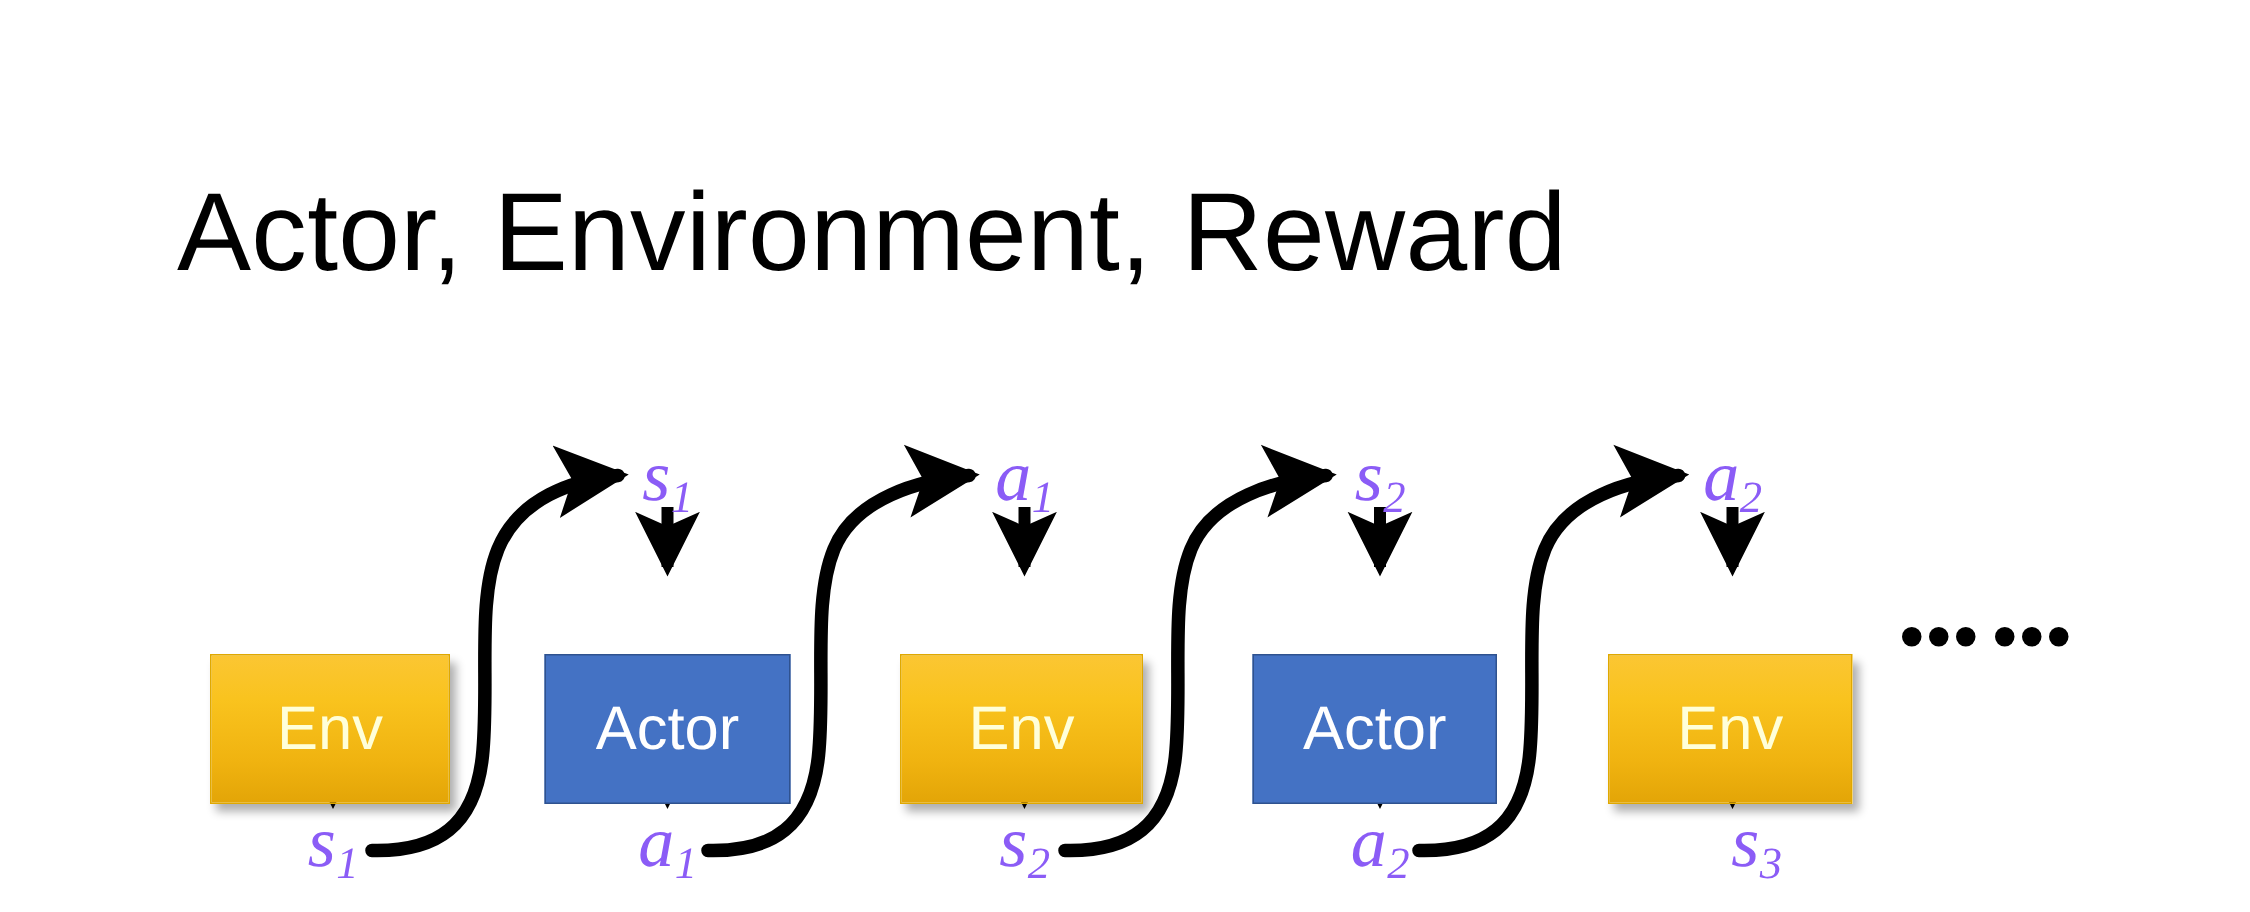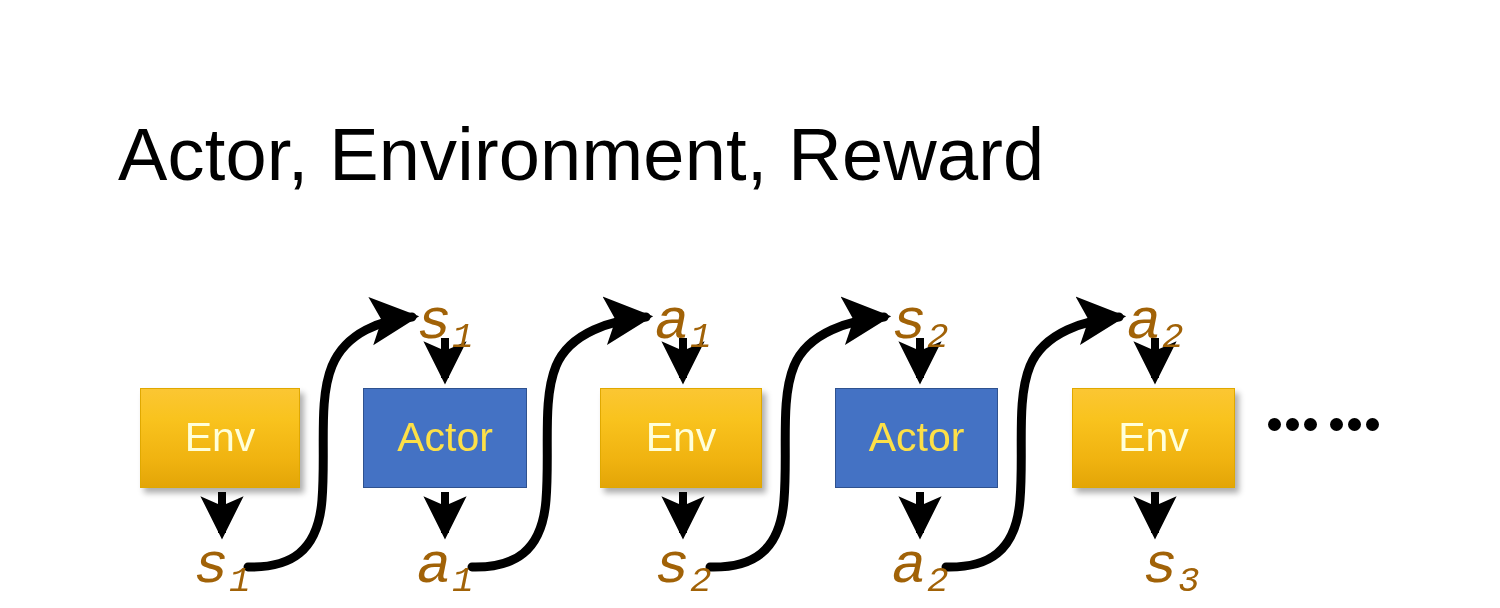--- a/index.html
+++ b/index.html
@@ -53,45 +53,46 @@
   .node-box {
     position: absolute;
     display: flex;
     align-items: center;
     justify-content: center;
     box-sizing: border-box;
     font-family: "Liberation Sans", sans-serif;
     font-weight: 400;
     font-size: 41px;
     line-height: 1;
+    margin-top: 48px;
   }
   .node-box.env {
     background: linear-gradient(180deg, #fbc633 0%, #f9c31e 30%, #f0b310 72%, #e3a507 100%);
     border: 1px solid #e0a800;
     color: #ffffd9;
     box-shadow: 4px 5px 6px rgba(0,0,0,0.32);
   }
   .node-box.actor {
     background: #4472c4;
     border: 1px solid #2f528f;
-    color: #fde047;
+    color: #ffffff;
     box-shadow: none;
   }
   .node-label {
     display: block;
     transform: translateY(-1px);
   }
 
   
   .sym {
     position: absolute;
-    font-family: Liberation Mono, monospace;
+    font-family: Liberation Serif, serif;
     font-style: italic;
-    font-size: 58px;
-    color: #a16207;
+    font-size: 48px;
+    color: #8b5cf6;
     white-space: nowrap;
     transform: translateX(-50%);
     line-height: 1;
   }
   .sym sub {
     font-size: 0.62em;
     font-style: italic;
     vertical-align: baseline;
     position: relative;
     top: 0.26em;

